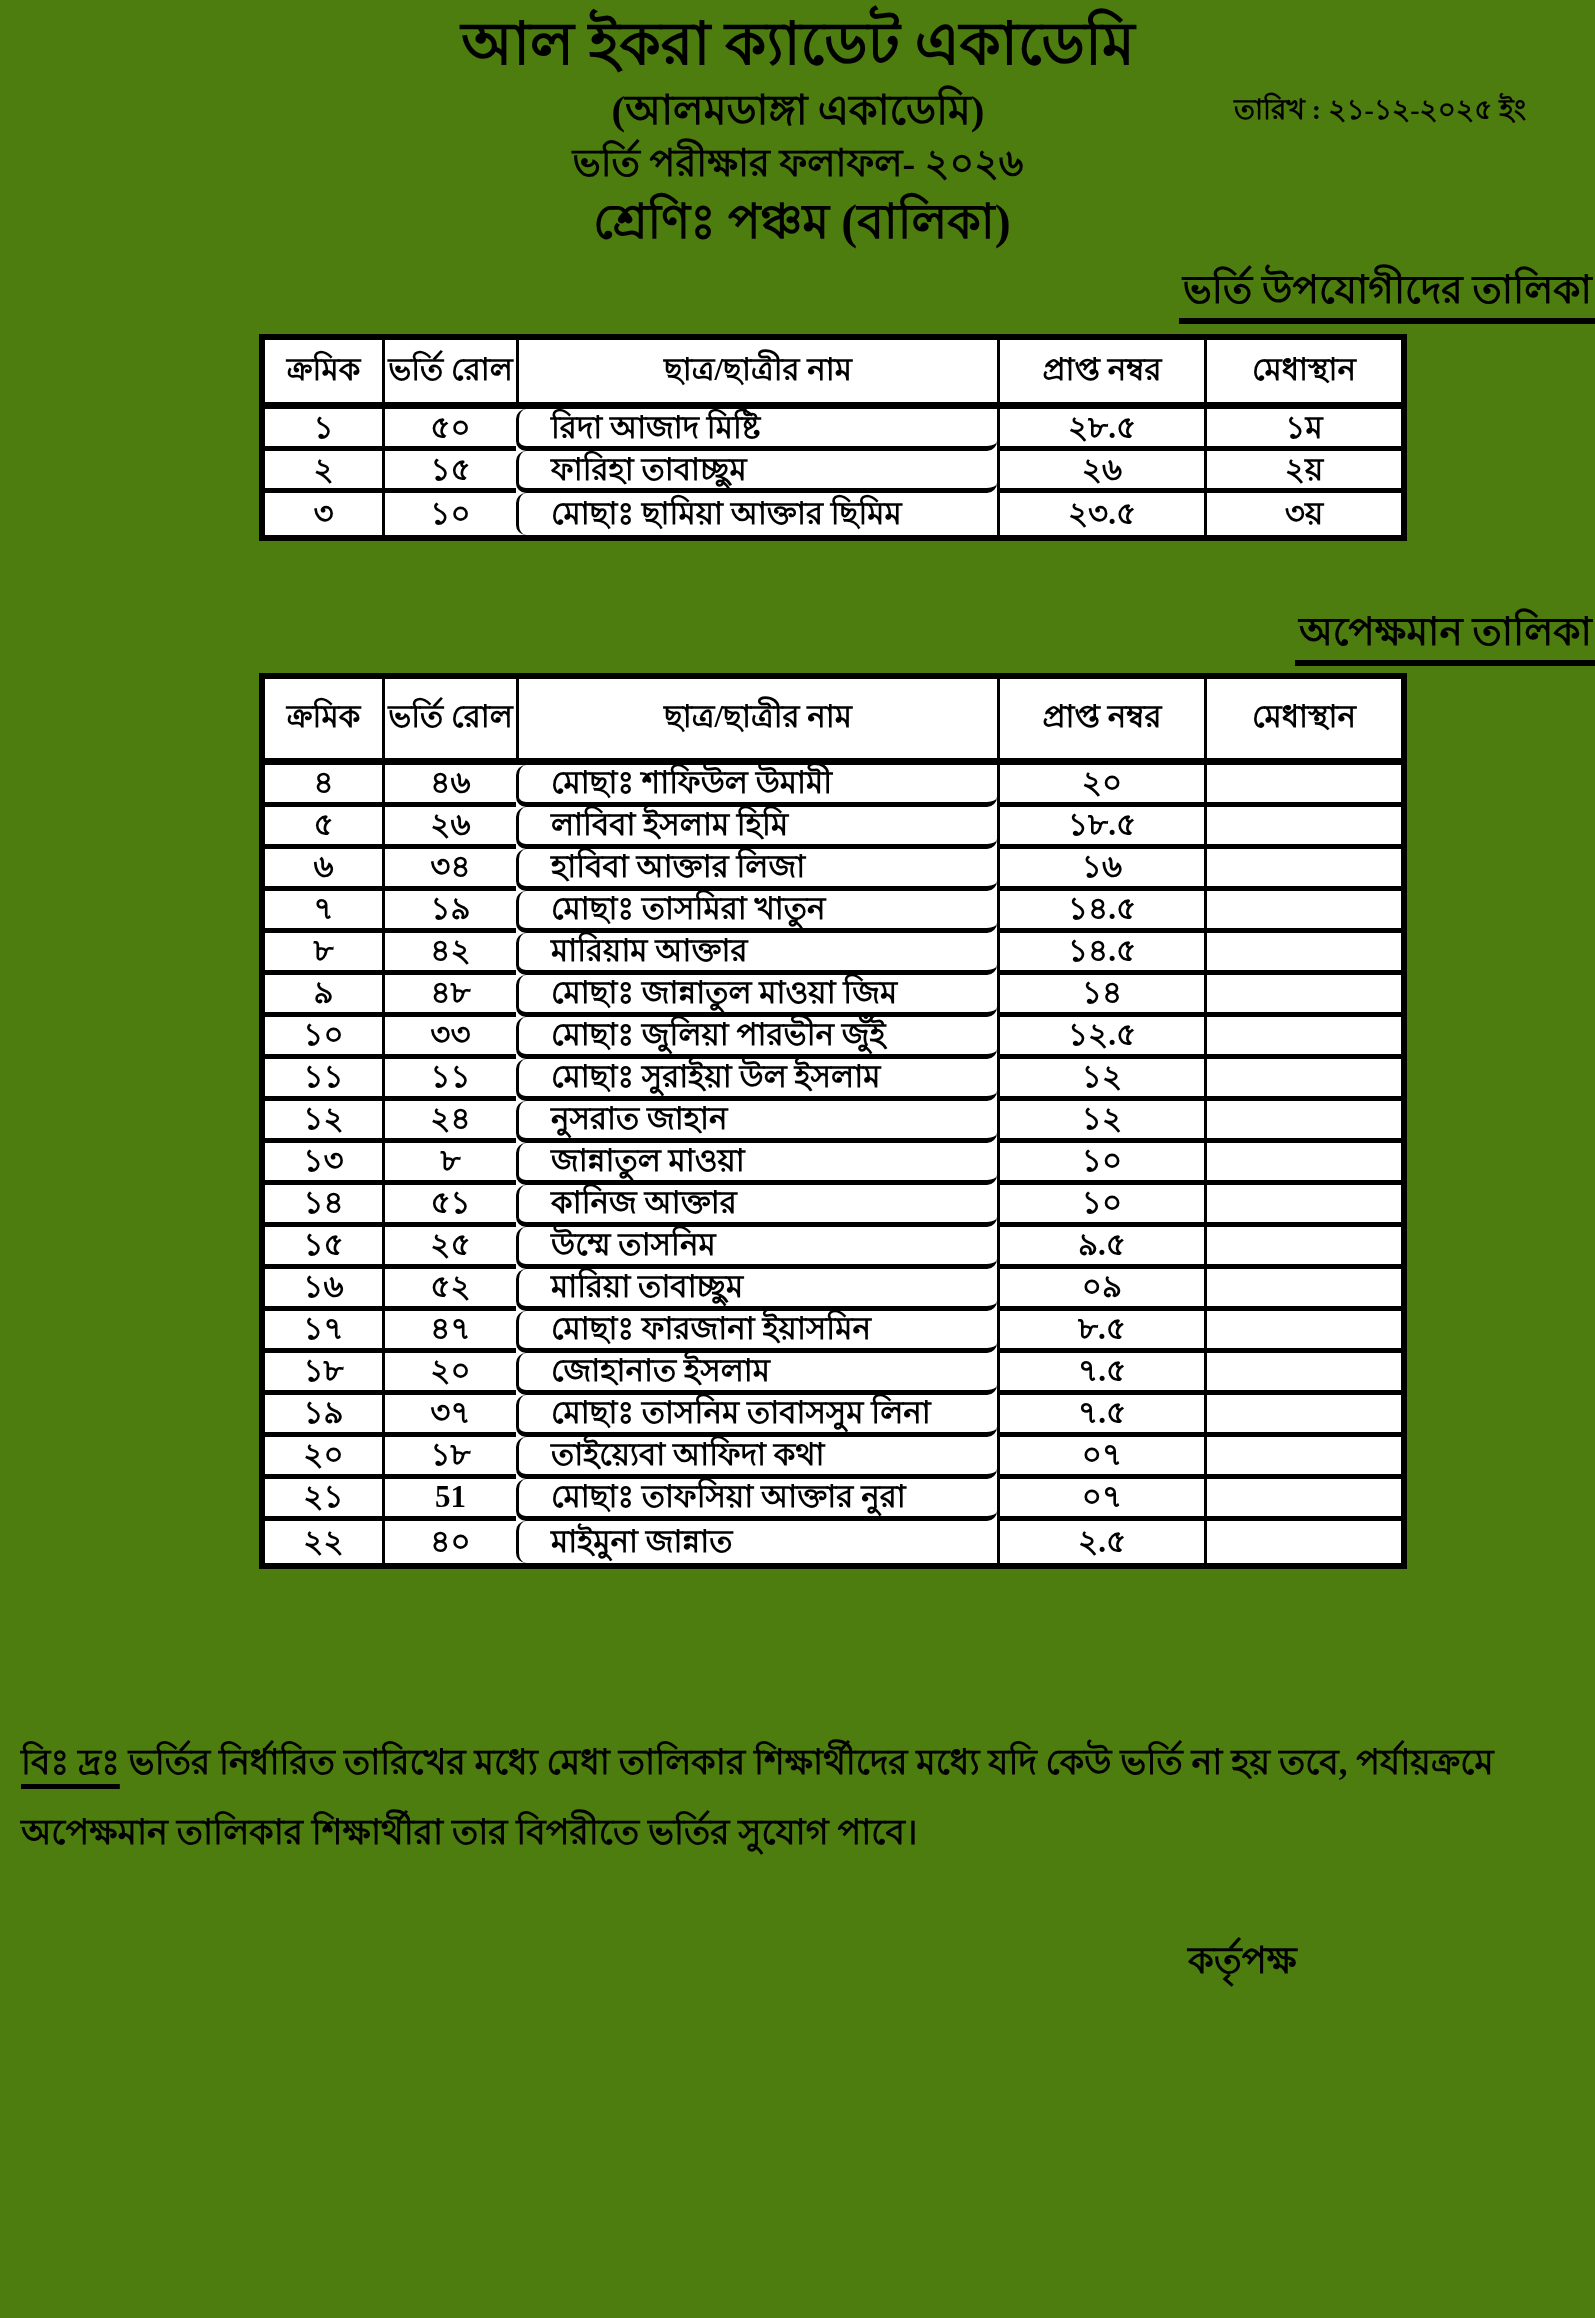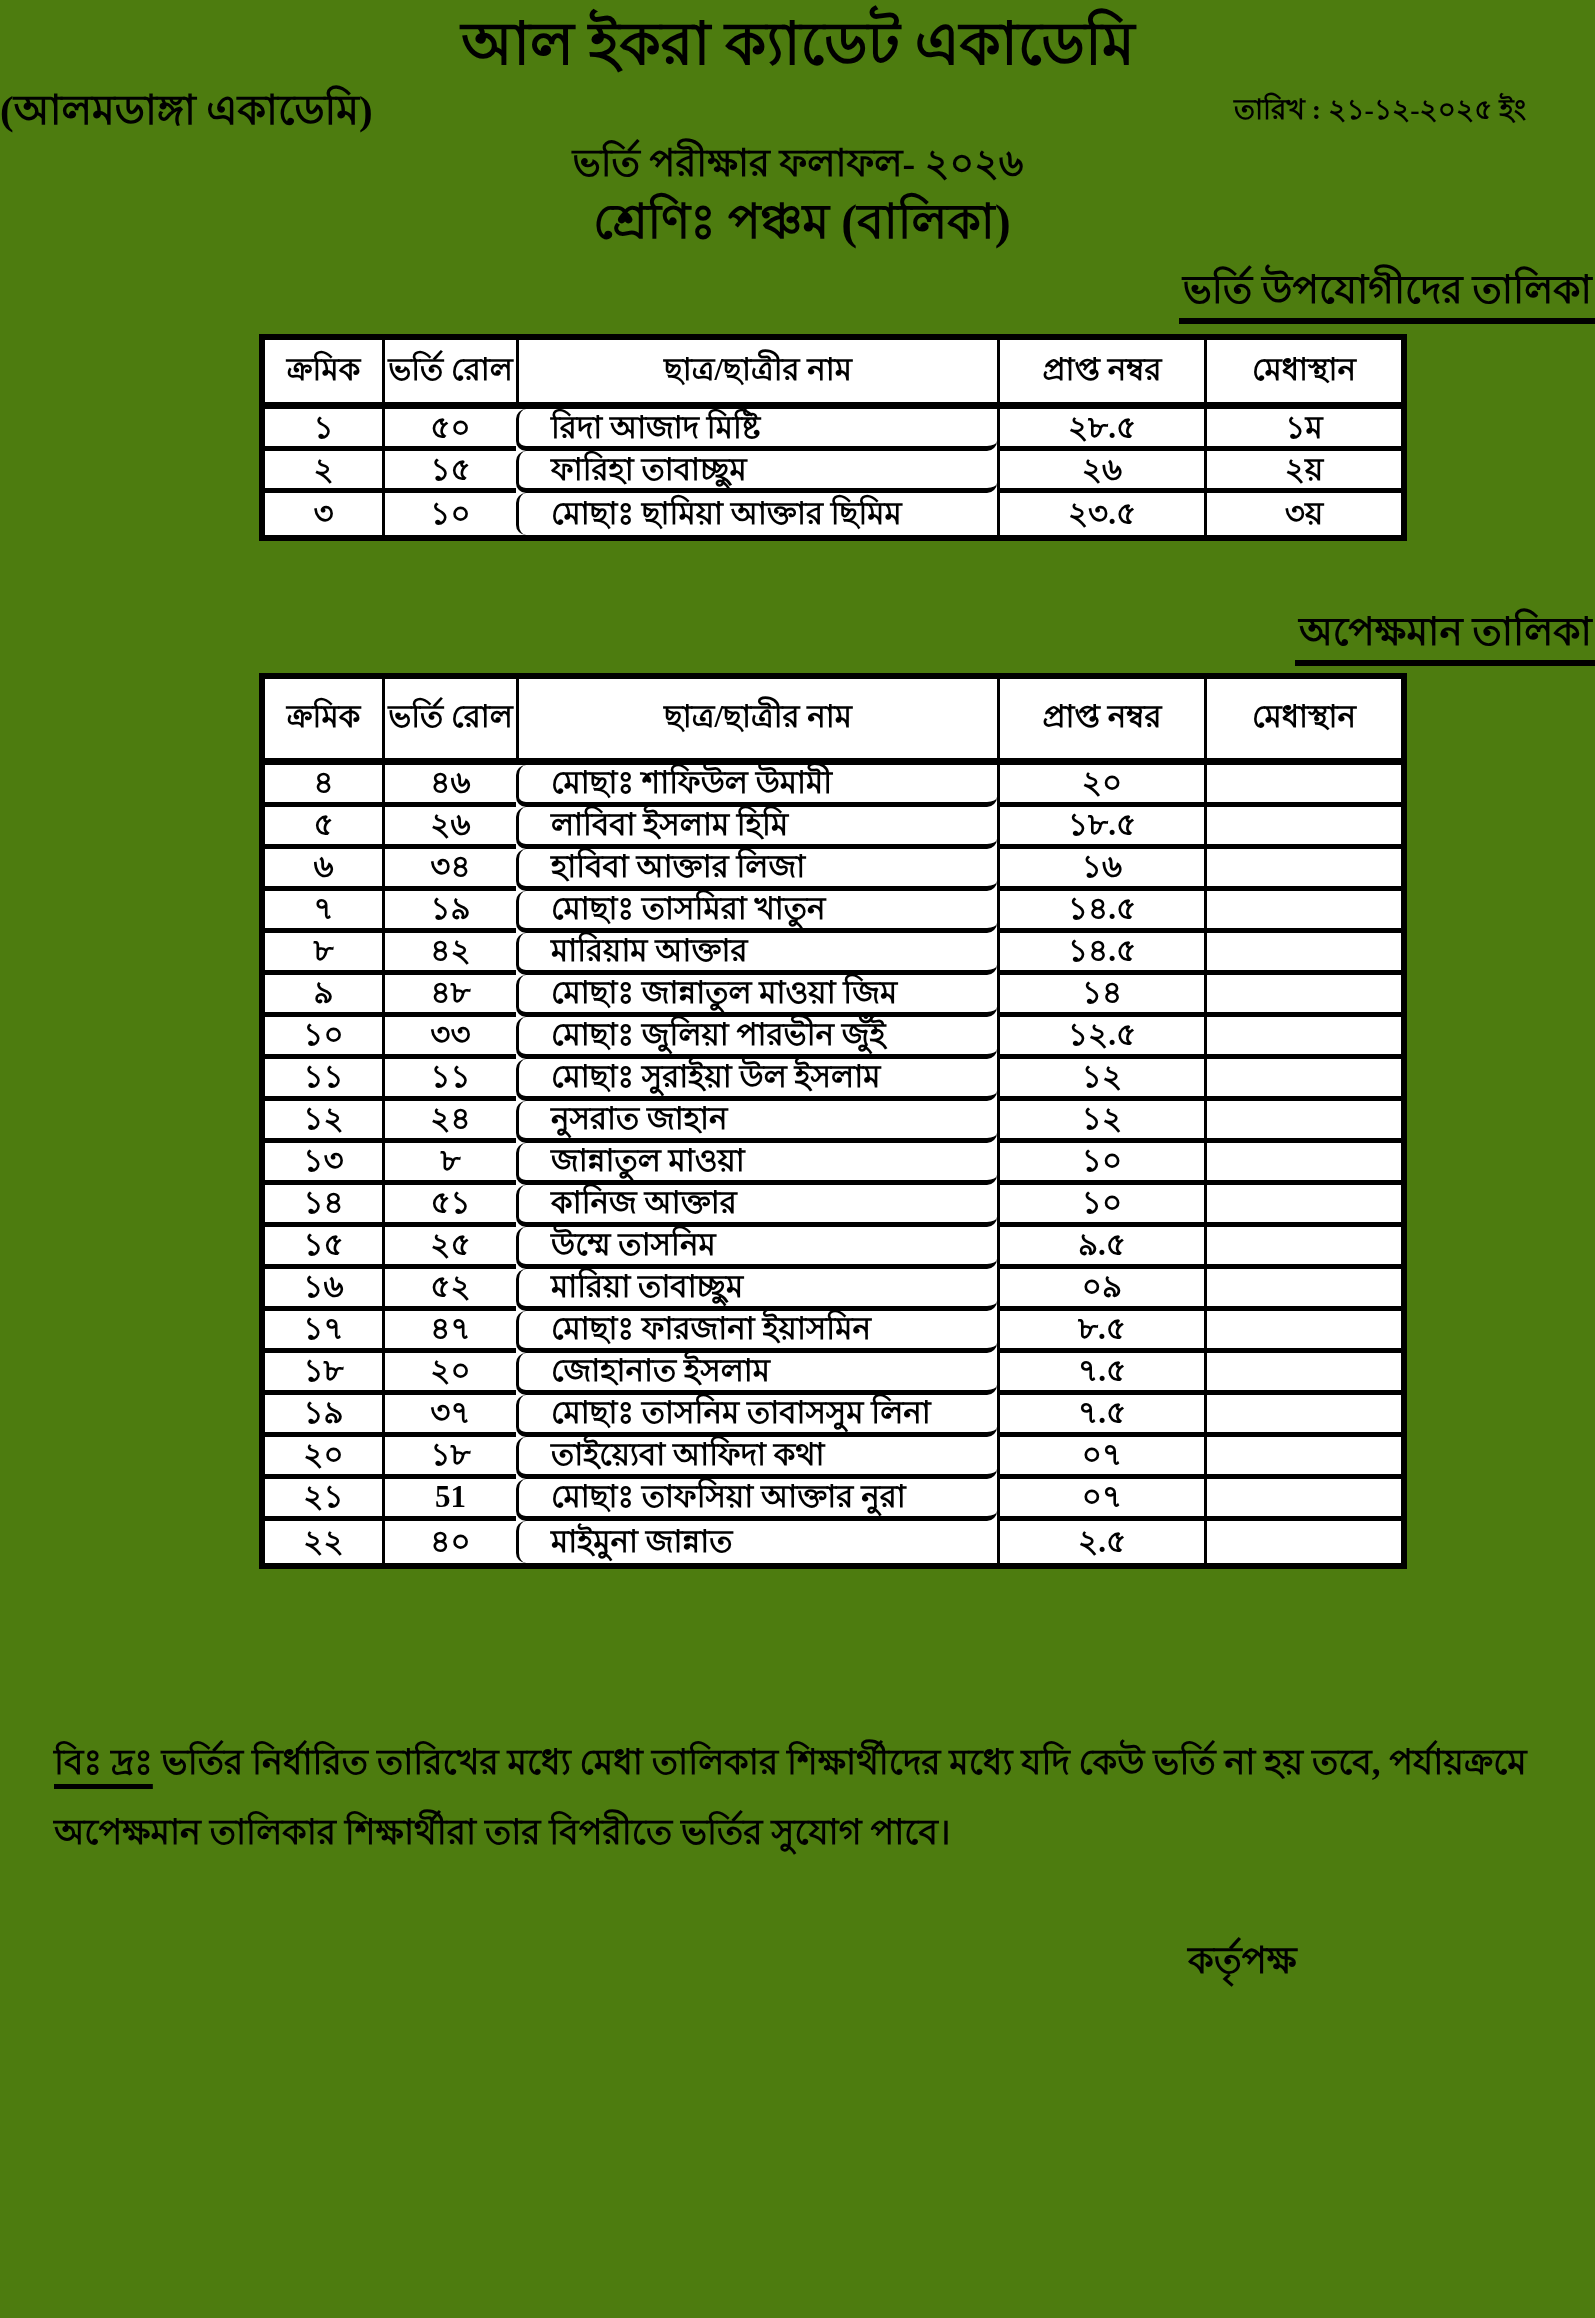--- a/index.html
+++ b/index.html
@@ -22,20 +22,21 @@
     text-align: center;
     font-size: 59px;
     font-weight: bold;
     line-height: 76px;
   }
   .subtitle-row {
     position: relative;
     height: 56px;
   }
   .doc-subtitle {
+    text-align: center;
     font-size: 41px;
     font-weight: bold;
     line-height: 56px;
   }
   .doc-date {
     position: absolute;
     right: 70px;
     bottom: 2.8px;
     font-size: 28px;
     font-weight: bold;
@@ -92,21 +93,21 @@
   .tbl.waiting thead th { height: 86px; }
   .tbl tbody td { height: 42px; line-height: 1.15; }
   .tbl td:nth-child(3) { text-align: left; padding-left: 32px; border-radius: 10px; }
   .col-serial { width: 117px; }
   .col-roll   { width: 134px; }
   .col-name   { width: 481px; }
   .col-score  { width: 207px; }
   .col-merit  { width: 197px; }
   .footer-note {
     margin-top: 159px;
-    margin-left: 54px;
+    margin-left: 21px;
     margin-right: 28px;
     font-size: 35px;
     font-weight: bold;
     line-height: 70px;
   }
   .note-prefix {
     text-decoration: underline;
     text-decoration-thickness: 4.9px;
     text-underline-offset: 9.8px;
   }

